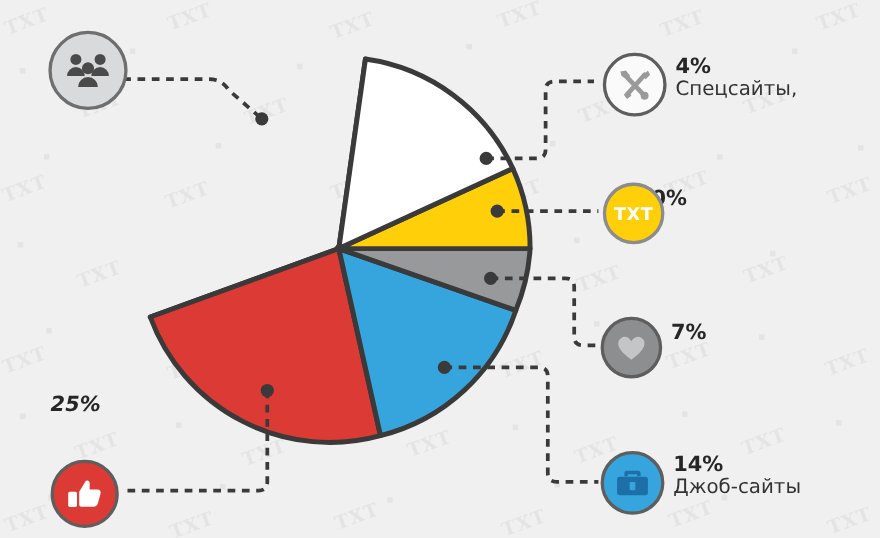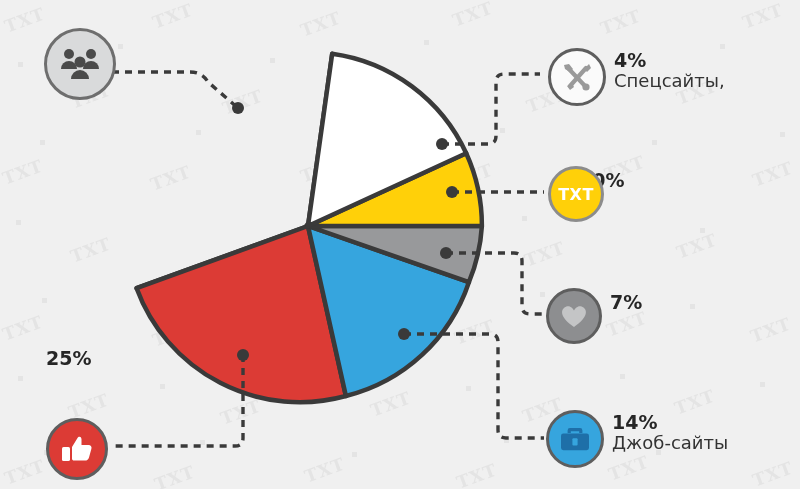--- a/index.html
+++ b/index.html
@@ -265,21 +265,21 @@
       <path d="M11 3 h10 a2.4 2.4 0 0 1 2.4 2.4 V8 h-3.2 V6.2 h-8.4 V8 H8.6 V5.4 A2.4 2.4 0 0 1 11 3 Z" fill="#1E6FA8"></path>
       <rect x="2" y="8.4" width="28" height="16.8" rx="2.4" fill="#1E6FA8"></rect>
       <rect x="13.4" y="13.2" width="5.2" height="7.4" rx="1" fill="#36A5DE"></rect>
     </svg>
   </div>
   <div class="label-block" style="left:612px; top:412px;">
     <div class="label-pct">14%</div>
     <div class="label-name">Джоб-сайты</div>
   </div>
 
-  <div class="label-block" style="left:46px; top:348px;">
+  <div class="label-block" style="left:46px; top:358px;font-style:italic;">
     <div class="label-pct">25%</div>
   </div>
   <div class="badge" style="left:46px; top:418px; width:62px; height:62px; background:#DC3B35; border:3px solid #5E5E5E;">
     <svg width="32" height="30" viewBox="0 0 32 30">
       <rect x="1" y="13" width="8" height="14" rx="1.6" fill="#FFFFFF"></rect>
       <path d="M11 13 L16.5 4 C 17.5 2 20.5 2.4 20.5 5.2 L 20.5 11 L27.5 11 C 29.8 11 31 12.8 30.4 14.8 L 28 23.4 C 27.5 25.4 26 26.6 24 26.6 L 13 26.6 C 11.9 26.6 11 25.8 11 24.8 Z" fill="#FFFFFF"></path>
     </svg>
   </div>
 
 </div>

